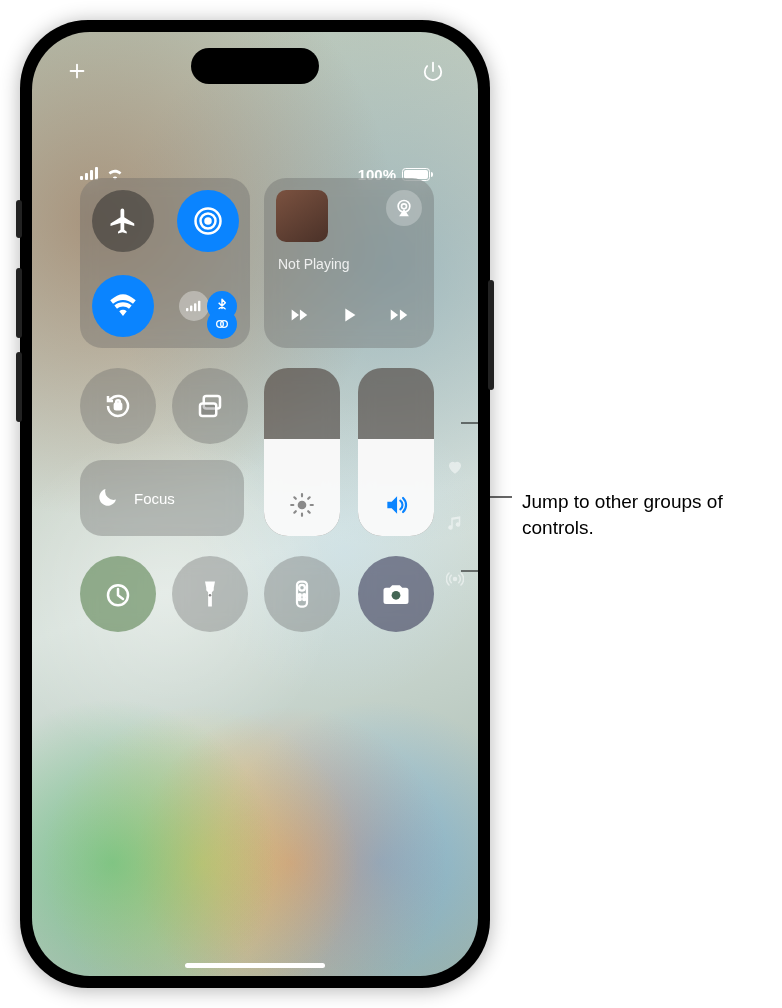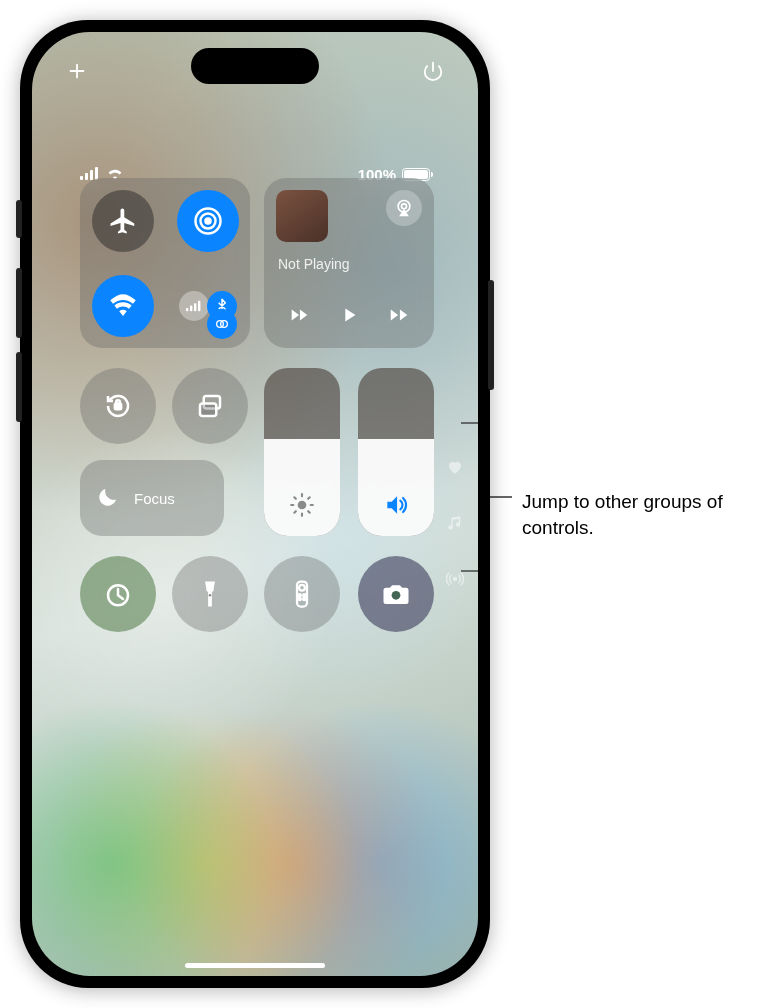--- a/index.html
+++ b/index.html
@@ -81,21 +81,21 @@
   .media .art { width:52px; height:52px; border-radius:10px; background: linear-gradient(145deg,#7b5240,#4a3128); float:left; }
   .media .airbtn { position:absolute; right:12px; top:12px; width:36px; height:36px; border-radius:50%; background:rgba(255,255,255,0.25); display:flex; align-items:center; justify-content:center; }
   .media .np { position:absolute; left:14px; top:78px; font-size:14px; color:rgba(255,255,255,0.85); }
   .media .ctrls { position:absolute; left:0; right:0; bottom:18px; display:flex; justify-content:center; gap:28px; }
   .media .ctrls svg { width:22px; height:22px; }
 
   .round { width:76px; height:76px; border-radius:50%; display:flex; align-items:center; justify-content:center; }
   .round svg { width:30px; height:30px; }
   .orient { left:48px; top:190px; }
   .mirror { left:140px; top:190px; }
-  .focus { left:48px; top:282px; width:144px; height:76px; display:flex; align-items:center; padding:0 16px; gap:14px; font-size:15px; font-weight:500;}
+  .focus { left:48px; top:282px; width:164px; height:76px; display:flex; align-items:center; padding:0 16px; gap:14px; font-size:15px; font-weight:500;}
   .focus svg { width:24px; height:24px; }
 
   .slider { width:76px; height:168px; top:190px; border-radius:24px; overflow:hidden; background:rgba(60,45,40,0.55); }
   .slider .fill { position:absolute; left:0; right:0; bottom:0; background:rgba(255,255,255,0.95); display:flex; align-items:flex-end; justify-content:center; padding-bottom:14px; }
   .slider .fill svg { width:26px; height:26px; }
   .bright { left:232px; }
   .vol { left:326px; }
 
   .row4 { top:378px; }
   .timer  { left:48px; background:rgba(90,130,80,0.6); }

